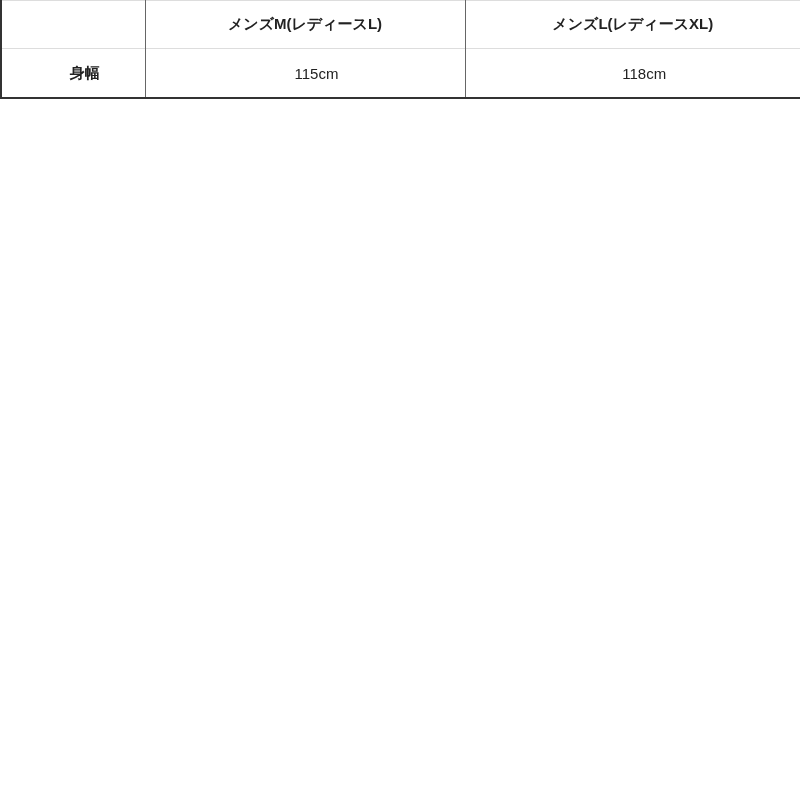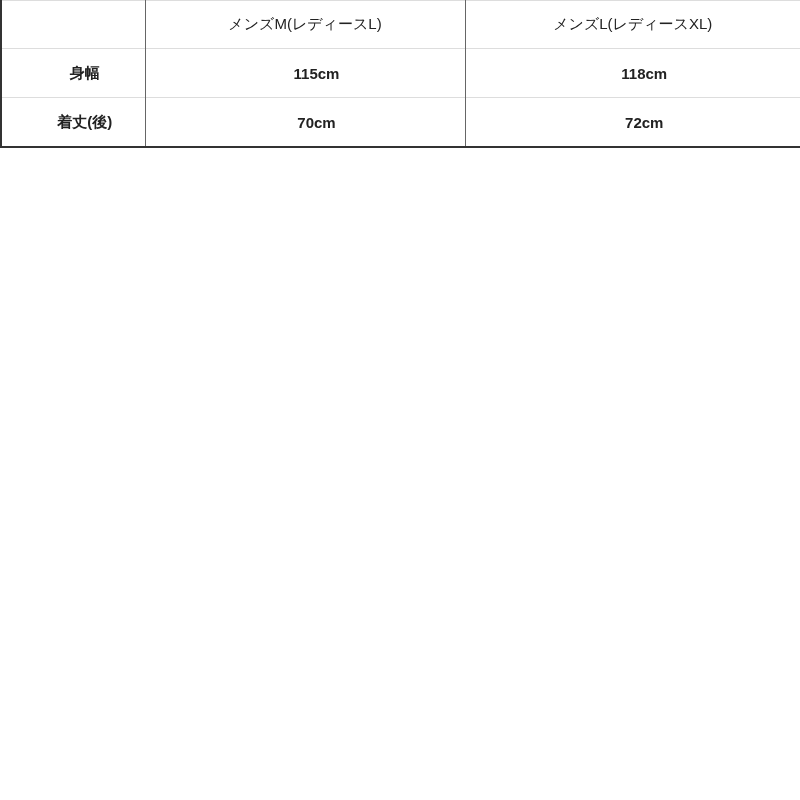--- a/index.html
+++ b/index.html
@@ -34,34 +34,34 @@
   table.size-table th,
   table.size-table td {
     text-align: center;
     vertical-align: middle;
     padding: 0;
     background: #ffffff;
   }
   
   table.size-table thead th {
     height: 47px;
-    font-weight: normal;
+    font-weight: bold;
     font-size: 15px;
   }
   
   table.size-table tbody th,
   table.size-table tbody td {
     height: 48px;
     padding-left: 23px;
   }
   table.size-table tbody th {
     font-weight: bold;
   }
   table.size-table tbody td {
-    font-weight: bold;
+    font-weight: normal;
     margin-top: 39px;
   }
   
   table.size-table th + th,
   table.size-table th + td,
   table.size-table td + td {
     border-left: 1px solid #666666;
   }
   
   table.size-table tbody tr th,
@@ -85,20 +85,15 @@
         <th>メンズM(レディースL)</th>
         <th>メンズL(レディースXL)</th>
       </tr>
     </thead>
     <tbody>
       <tr>
         <th>身幅</th>
         <td>115cm</td>
         <td>118cm</td>
       </tr>
-      <tr>
-        <th>着丈(後)</th>
-        <td>70cm</td>
-        <td>72cm</td>
-      </tr>
     </tbody>
   </table>
 </div>
 
 </body></html>

